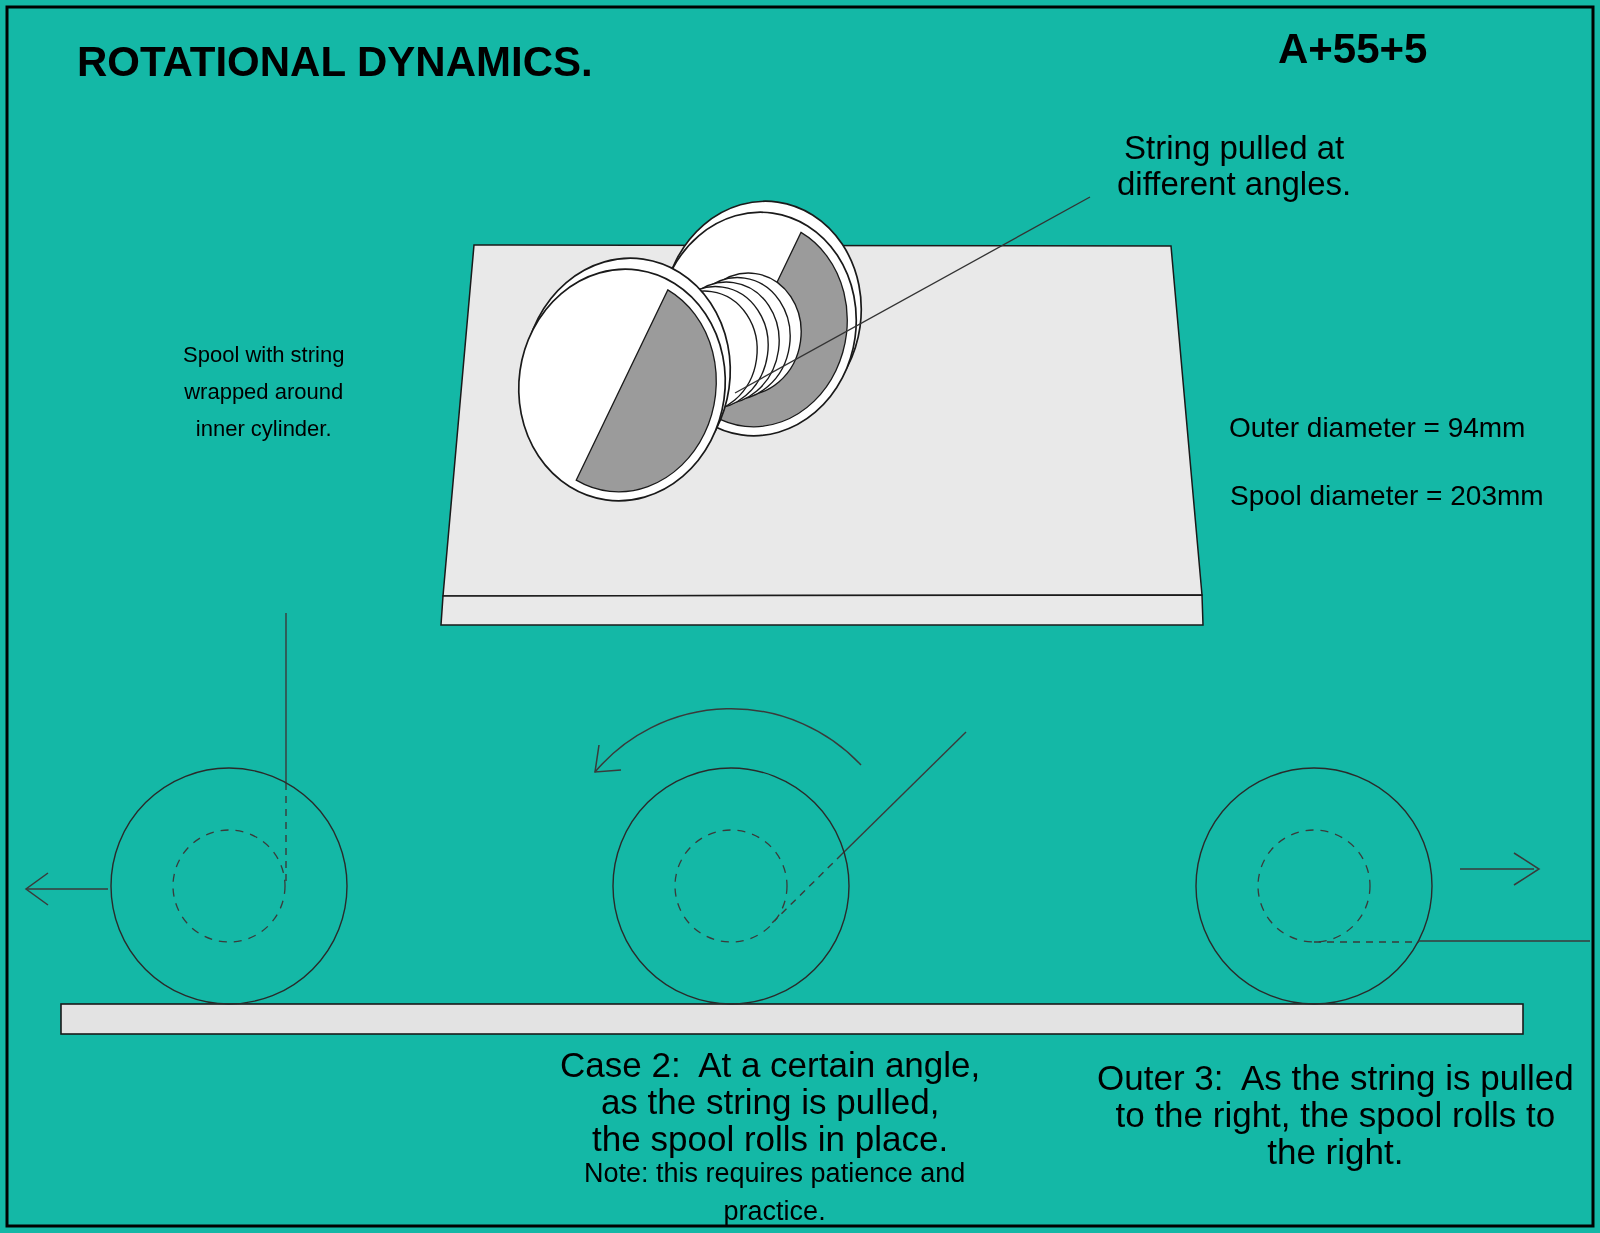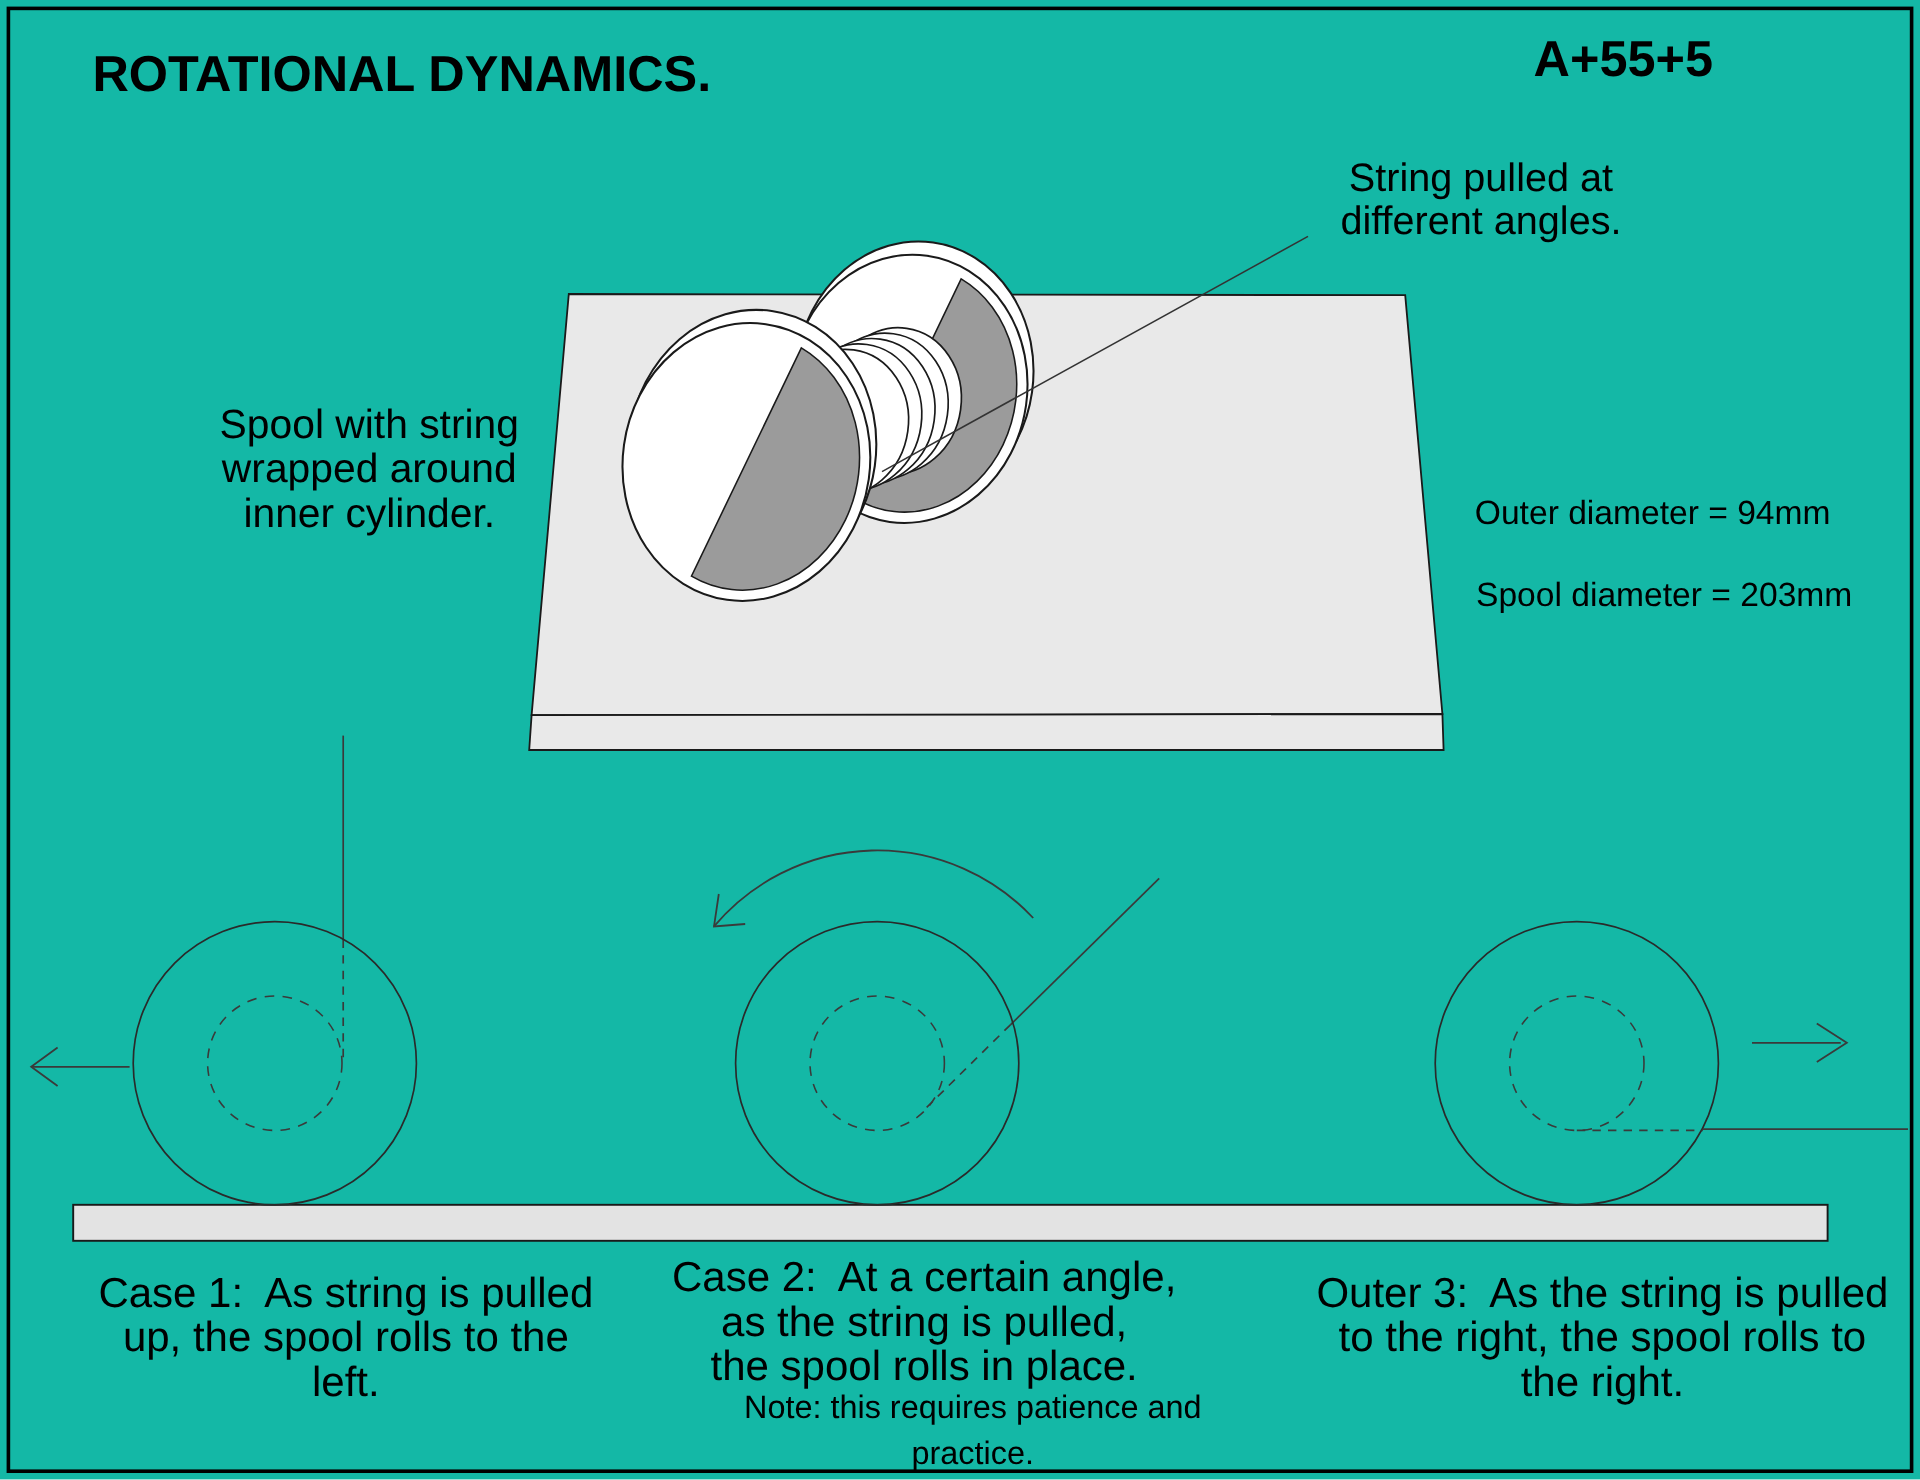--- a/index.html
+++ b/index.html
@@ -3,26 +3,26 @@
 <meta charset="utf-8">
 <style>
   html,body{margin:0;padding:0;background:#ffffff;}
   #page{position:relative;width:1600px;height:1233px;background:#14b8a6;overflow:hidden;
         font-family:Liberation Sans, sans-serif;color:#000;text-align:center;}
   .txt{position:absolute;white-space:pre-wrap;line-height:1.1;}
   #title{left:77px;top:39px;font-size:42px;font-weight:bold;letter-spacing:0px;}
   #subtitle{left:79px;top:103px;font-size:35px;}
   #code{left:1278px;top:26px;font-size:42px;font-weight:bold;}
   #ann-string{left:1117px;top:130px;font-size:33px;line-height:36px;}
-  #ann-spool{left:183px;top:336px;font-size:34px;line-height:37px;}
+  #ann-spool{left:183px;top:336px;font-size:22px;line-height:37px;}
   #inner-diam{left:1229px;top:413px;font-size:28px;}
   #outer-diam{left:1230px;top:481px;font-size:28px;}
   #case1{left:82px;top:1059px;font-size:35px;line-height:37px;}
   #case2{left:560px;top:1046px;font-size:35px;line-height:37px;}
-  #case2-note{left:584px;top:1154px;font-size:27px;line-height:38px;margin-left:36px;}
+  #case2-note{left:584px;top:1154px;font-size:27px;line-height:38px;}
   #case3{left:1097px;top:1059px;font-size:35px;line-height:37px;}
   svg{position:absolute;left:0;top:0;}
 </style>
 </head>
 <body>
 
 <div id="page">
 
   <svg width="1600" height="1233" viewBox="0 0 1600 1233">
 
@@ -92,23 +92,20 @@
   <div class="txt" id="code">A+55+5</div>
 
   <div class="txt" id="ann-string">String pulled at
 different angles.</div>
   <div class="txt" id="ann-spool">Spool with string
 wrapped around
 inner cylinder.</div>
   <div class="txt" id="inner-diam">Outer diameter = 94mm</div>
   <div class="txt" id="outer-diam">Spool diameter = 203mm</div>
 
-  <div class="txt" id="case1">Case 1:  As string is pulled
-up, the spool rolls to the
-left.</div>
   <div class="txt" id="case2">Case 2:  At a certain angle,
 as the string is pulled,
 the spool rolls in place.</div>
   <div class="txt" id="case2-note">Note: this requires patience and
 practice.</div>
   <div class="txt" id="case3">Outer 3:  As the string is pulled
 to the right, the spool rolls to
 the right.</div>
 </div>
 

